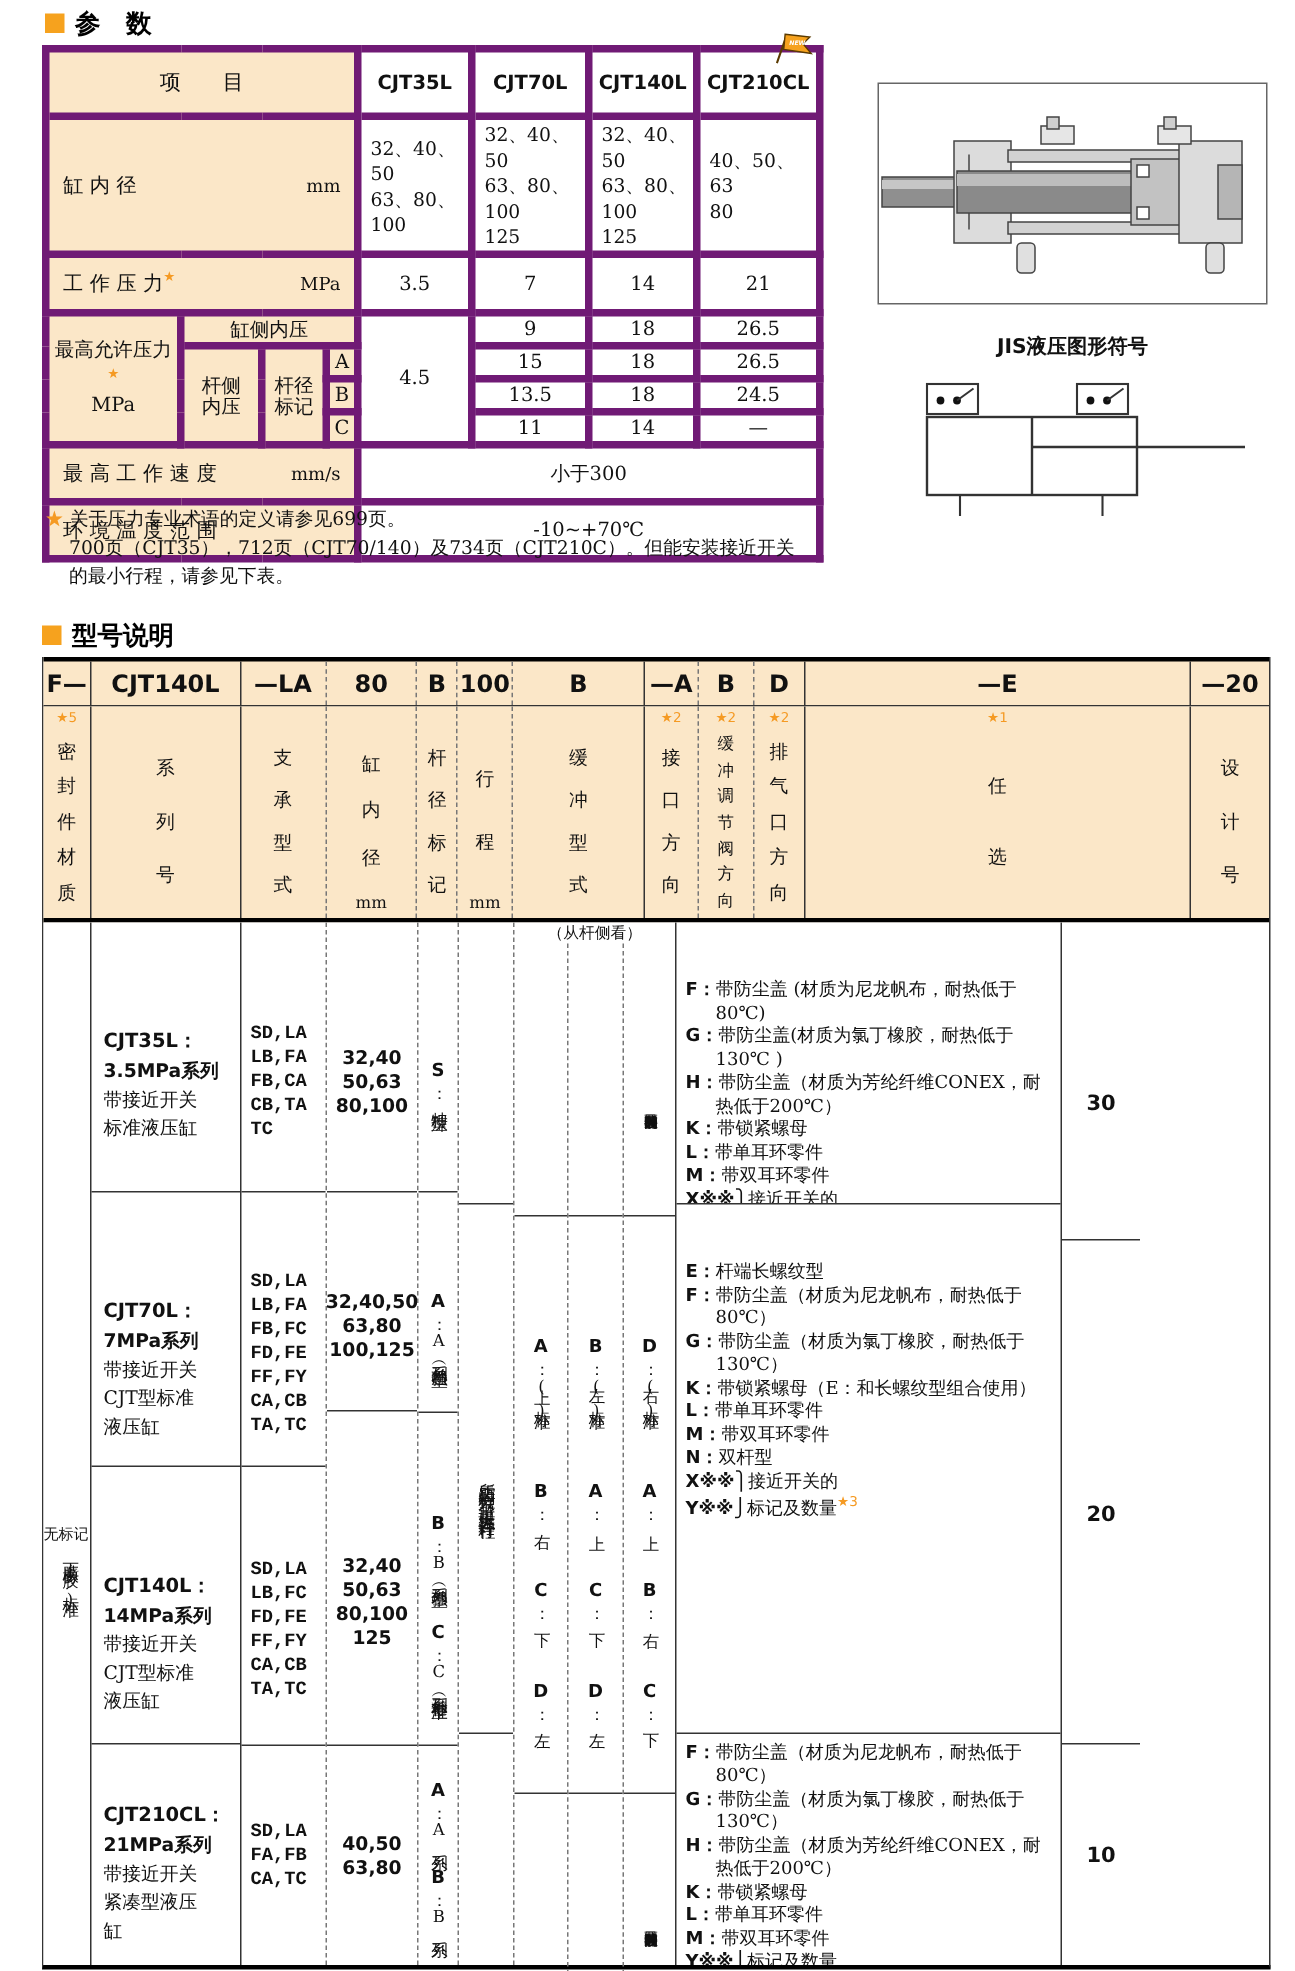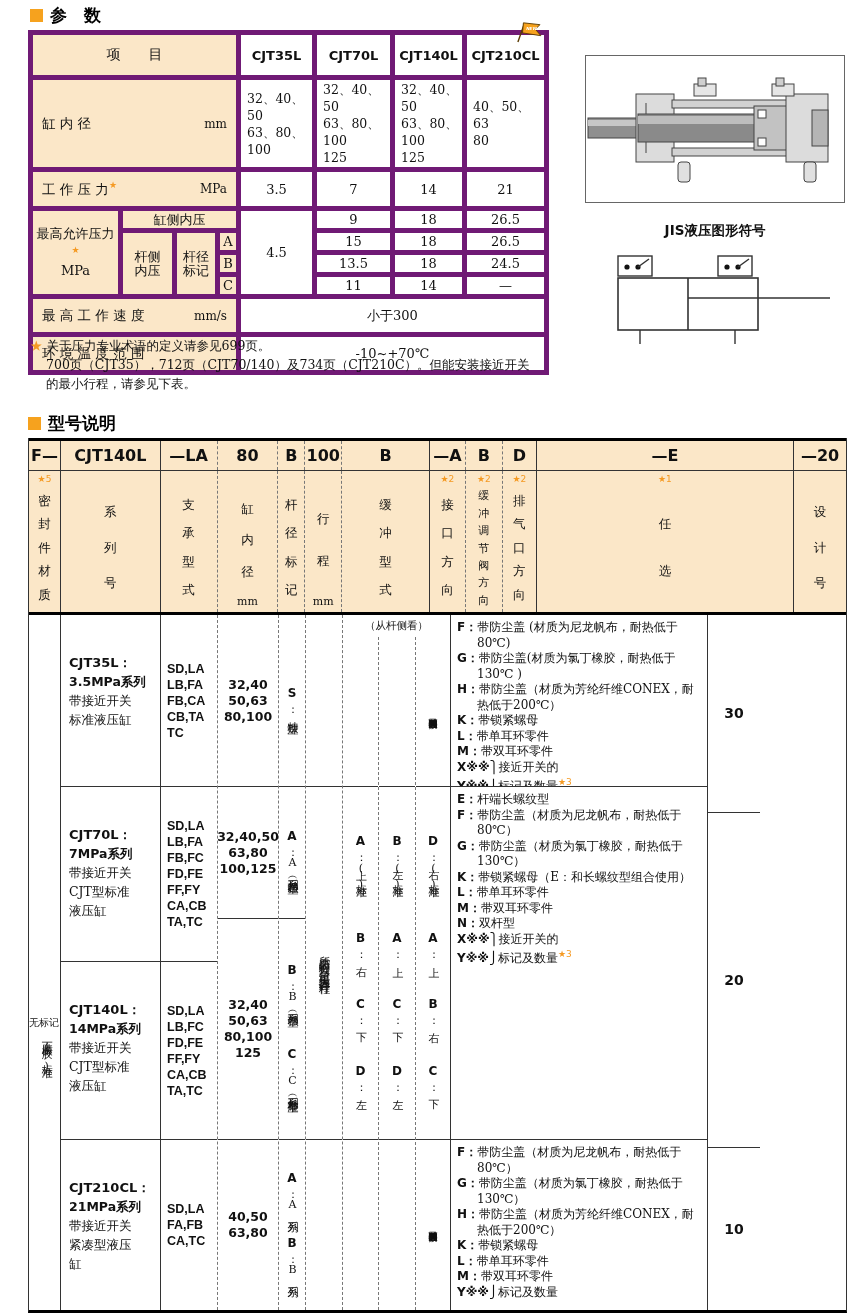--- a/index.html
+++ b/index.html
@@ -54,29 +54,29 @@
   .vh-chars { flex:1; display:flex; flex-direction:column; justify-content:space-evenly; align-items:center;
               font-size:12.5px; }
   .vh9 .vh-chars { font-size:11px; }
   .vh-unit { font-size:11px; height:15px; }
   .sep-s { border-right:1px solid #333; }
   .sep-d { border-right:1px dashed #777; }
 
   .mt-body { display:flex; height:695px; background:#fff; }
   .mcol { display:flex; flex-direction:column; }
   .cell { width:100%; overflow:hidden; }
-  .cb { border-bottom:1px solid #333; }
+  .cb { border-bottom:1px solid #333;margin-top:32px; }
   .w1{width:32px}.w2{width:100px}.w3{width:57px}.w4{width:61px}.w5{width:27px}.w6{width:37px}
   .w7{width:88px}.w8{width:36px}.w9{width:37px}.w10{width:34px}.w11{width:258px}.w12{width:52px}
 
   .series-cell { padding:38px 4px 0 8px; font-size:12.5px; line-height:19px; }
   .series-cell div:first-child { font-family:"DejaVu Sans", sans-serif; font-weight:bold; font-size:13px; }
   .series-cell div:nth-child(2) { font-family:"DejaVu Sans", sans-serif; font-weight:bold; font-size:12.5px; }
   .sup-cell { display:flex; flex-direction:column; justify-content:center; padding-left:6px;
-              font-family:Liberation Sans, sans-serif; font-weight:bold; font-size:12.5px; line-height:16px; }
+              font-family:Liberation Mono, monospace; font-weight:bold; font-size:12.5px; line-height:16px; }
   .bore-cell { display:flex; flex-direction:column; justify-content:center; align-items:center;
                font-family:"DejaVu Sans", sans-serif; font-weight:bold; font-size:12.5px; line-height:16px; }
   .vlist { display:flex; flex-direction:column; justify-content:space-evenly; align-items:center; height:100%; padding:8px 0; }
   .vitem { writing-mode:vertical-rl; text-orientation:upright; font-size:11px; line-height:1; letter-spacing:1px; }
   .vitem .vk { font-family:"DejaVu Sans", sans-serif; font-weight:bold; font-size:12px; }
   .stroke-cell { display:flex; align-items:center; justify-content:center; }
   .stroke-cell .vtext { font-size:11.5px; letter-spacing:2px; }
   .note-cell { display:flex; align-items:center; justify-content:center; }
   .note-cell .vtext { font-size:9px; letter-spacing:0; line-height:10px; }
   .mini { height:22px; display:flex; align-items:center; justify-content:center; font-size:10.5px; }

